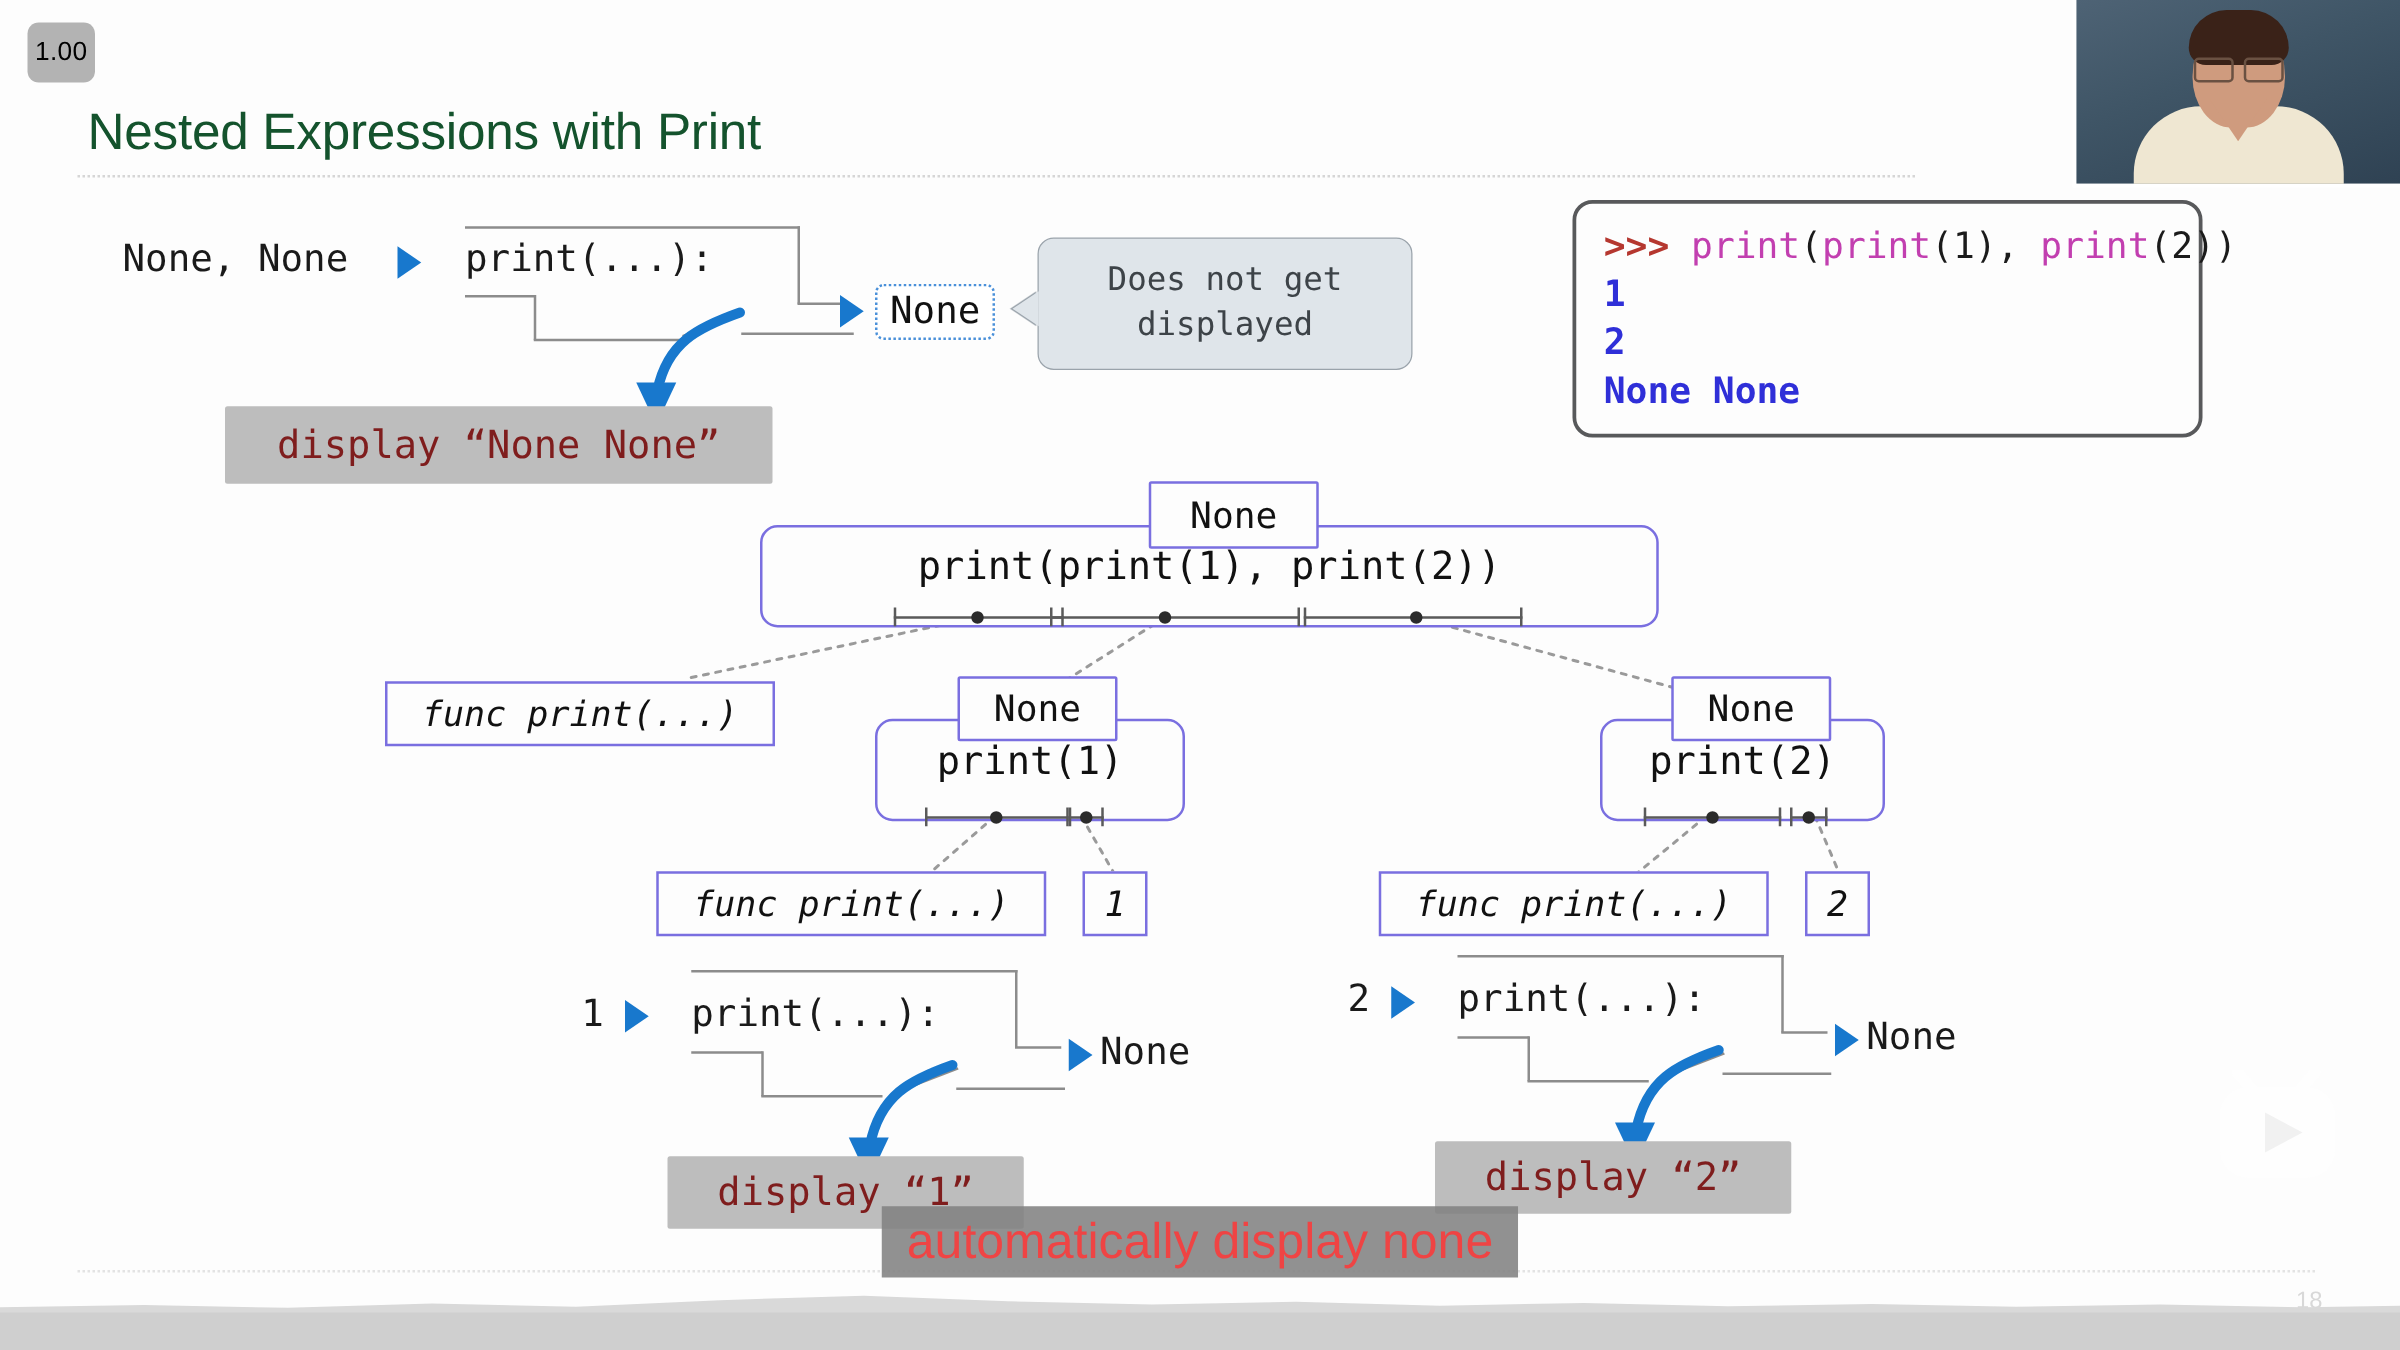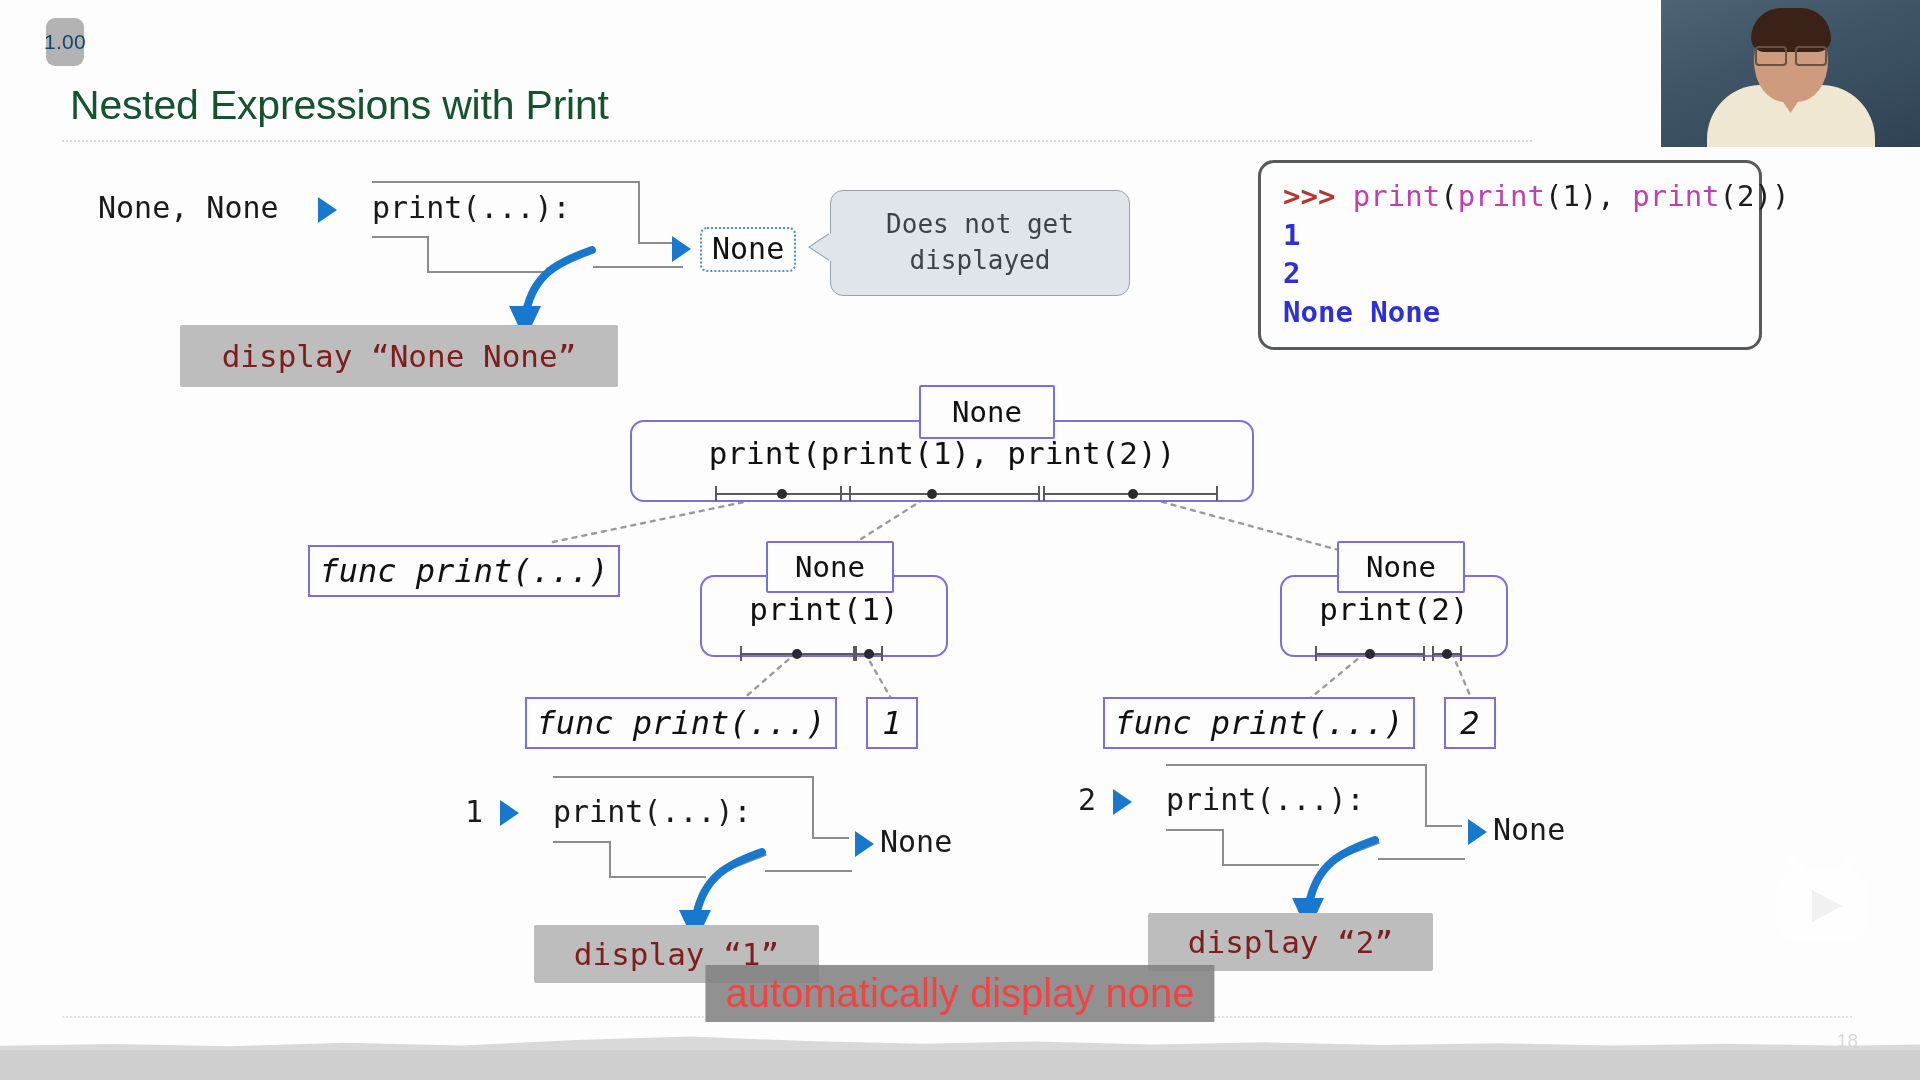--- a/index.html
+++ b/index.html
@@ -16,29 +16,28 @@
     position: relative;
     width: 1920px;
     height: 1080px;
     background: #fdfdfd;
   }
 
   
   .speed-badge {
     position: absolute;
     left: 22px; top: 18px;
-    width: 38px; height: 48px;
+    width: 54px; height: 48px;
     background: #b3b3b3;
     border-radius: 9px;
-    color: #0c4a6e;
+    color: #000000;
     font-size: 21px;
     display: flex; align-items: center; justify-content: center;
     letter-spacing: .3px;
     z-index: 40;
-    margin-left: 24px;
   }
 
   
   .video-pip {
     position: absolute;
     right: 0px; top: 0px;
     width: 262px; height: 150px;
     background: linear-gradient(160deg,#4e6375 0%, #3f5566 42%, #2f4253 100%);
     overflow: hidden;
     z-index: 45;
@@ -240,21 +239,21 @@
     display: flex; align-items: center; justify-content: center;
     white-space: nowrap;
     z-index: 6;
   }
   .val-box.sq { border-radius: 2px; }
   .leaf-box {
     position: absolute;
     border: 2.2px solid #7a6fe0;
     background: #fdfdfd;
     font-family: "DejaVu Sans Mono", monospace;
-    font-size: 32px;
+    font-size: 28px;
     font-style: italic;
     color: #111111;
     display: flex; align-items: center; justify-content: center;
     white-space: nowrap;
     z-index: 4;
   }
 
   
   .cbar { position: absolute; height: 18px; }
   .cbar .bar { position: absolute; left: 0; right: 0; top: 8px; height: 1.8px; background: #5a5a5a; }
@@ -382,21 +381,21 @@
 
       <line x1="865" y1="653" x2="892" y2="700" stroke="#9a9a9a" stroke-width="2.4" stroke-dasharray="4,6" stroke-linecap="round"></line>
 
       <line x1="1365" y1="653" x2="1308" y2="700" stroke="#9a9a9a" stroke-width="2.4" stroke-dasharray="4,6" stroke-linecap="round"></line>
 
       <line x1="1452" y1="653" x2="1472" y2="700" stroke="#9a9a9a" stroke-width="2.4" stroke-dasharray="4,6" stroke-linecap="round"></line>
     </svg>
 
     <div class="val-box sq" style="left:919px; top:385px; width:136px; height:54px;">None</div>
 
-    <div class="expr" style="left:630px; top:420px; width:624px; height:82px;padding-left:28px;">
+    <div class="expr" style="left:608px; top:420px; width:719px; height:82px;padding-left:28px;">
       <div class="expr-text" style="top:13px;">print(print(1), print(2))</div>
     </div>
 
     <div class="cbar" style="left:715px; top:485px; width:136px;">
       <div class="bar"></div>
         <div class="cap l"></div>
         <div class="cap r"></div>
       <div class="dot" style="left:62px;"></div>
     </div>
     <div class="cbar" style="left:840px; top:485px; width:200px;">

